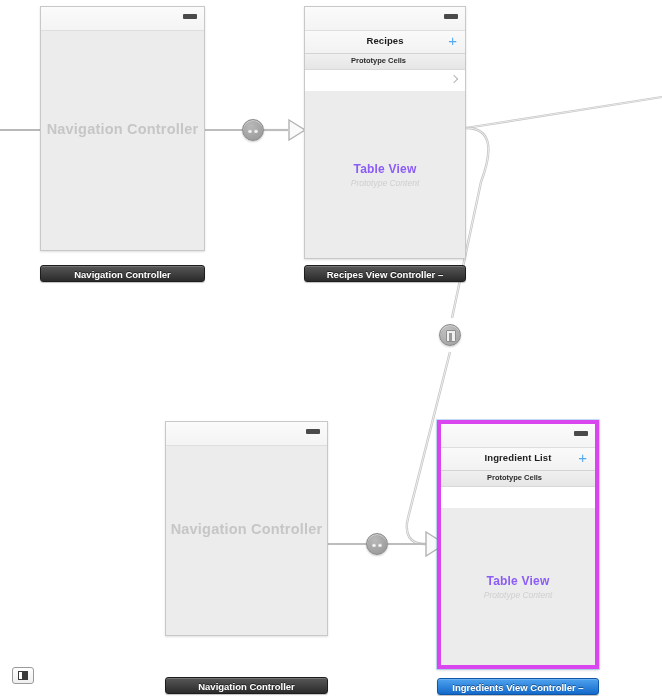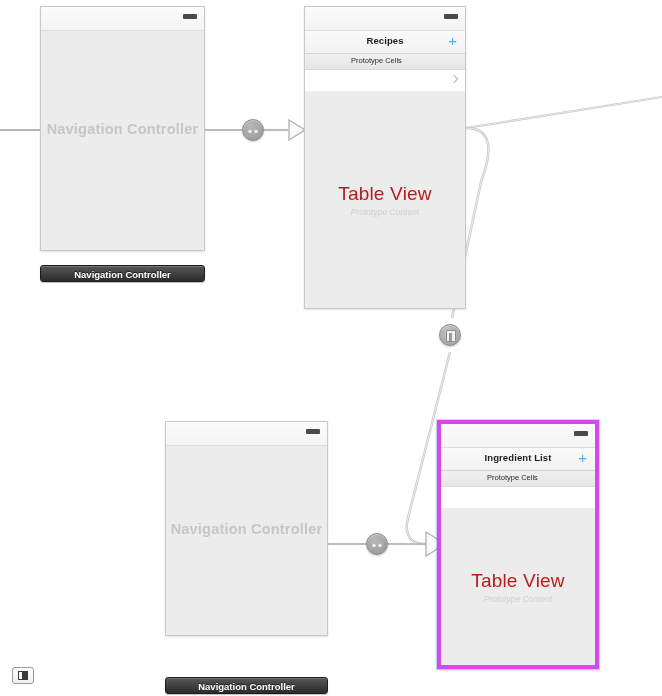--- a/index.html
+++ b/index.html
@@ -51,37 +51,37 @@
   .plusbtn{
     position:absolute;right:8px;top:2px;
     font-size:15px;line-height:15px;color:#53a9f0;font-weight:300;
   }
   .sectionhdr{
     position:relative;height:15px;
     background:linear-gradient(#f0f0f0,#e6e6e6);
     border-bottom:1px solid #d9d9d9;
   }
   .sectionhdr span{
-    position:absolute;left:6px;top:2px;font-size:7.5px;font-weight:normal;color:#2a2a2a;padding-left:40px;
+    position:absolute;left:6px;top:2px;font-size:7.5px;font-weight:bold;color:#2a2a2a;padding-left:40px;
   }
   .protocell{
     position:relative;height:24px;background:#ffffff;
     border-bottom:1px solid #dcdcdc;
   }
   .chevron{
     position:absolute;right:8px;top:6px;
     width:5px;height:5px;border-top:1.3px solid #b6b6b6;border-right:1.3px solid #b6b6b6;
     transform:rotate(45deg);
   }
   .tableview{
     position:absolute;left:0;right:0;bottom:0;top:0;
     background:#ececec;
     display:flex;flex-direction:column;align-items:center;justify-content:center;
   }
-  .tv-title{font-size:19px;color:#b91c1c;font-weight:normal;letter-spacing:.2px;}
+  .tv-title{font-size:12px;color:#8b5cf6;font-weight:bold;letter-spacing:.2px;}
   .tv-sub{font-size:8.5px;color:#cfcfcf;margin-top:2px;font-style:italic;}
   .nav-ph{
     position:absolute;left:0;right:0;top:0;bottom:0;
     display:flex;align-items:center;justify-content:center;
     font-size:14.5px;color:#c6c6c6;font-weight:bold;letter-spacing:.2px;
   }
 
   
   .plate{
     position:absolute;
@@ -192,39 +192,40 @@
     <div class="device" style="width:165px;height:245px;">
       <div class="statusbar">
         <div class="battery"></div>
       </div>
       <div class="nav-ph">Navigation Controller</div>
     </div>
     <div class="plate" style="left:0;top:259px;width:165px;">Navigation Controller</div>
   </div>
 
   <div class="scene" style="left:304px;top:6px;width:162px;height:280px;">
-    <div class="device" style="width:162px;height:303px;">
+    <div class="device" style="width:162px;height:253px;">
       <div class="statusbar">
         <div class="battery"></div>
       </div>
       <div class="navbar">
         <div class="navtitle">Recipes</div>
         <div class="plusbtn">+</div>
       </div>
       <div class="sectionhdr">
         <span>Prototype Cells</span>
       </div>
       <div class="protocell">
         <div class="chevron"></div>
       </div>
       <div class="tableview" style="top:84px;">
         <div class="tv-title">Table View</div>
         <div class="tv-sub">Prototype Content</div>
       </div>
     </div>
+    <div class="plate" style="left:0;top:259px;width:162px;">Recipes View Controller –</div>
   </div>
 
   <div class="scene" style="left:165px;top:421px;width:163px;height:275px;">
     <div class="device" style="width:163px;height:215px;">
       <div class="statusbar">
         <div class="battery"></div>
       </div>
       <div class="nav-ph">Navigation Controller</div>
     </div>
     <div class="plate" style="left:0;top:256px;width:163px;">Navigation Controller</div>
@@ -241,20 +242,21 @@
       </div>
       <div class="sectionhdr">
         <span>Prototype Cells</span>
       </div>
       <div class="protocell"></div>
       <div class="tableview" style="top:84px;">
         <div class="tv-title">Table View</div>
         <div class="tv-sub">Prototype Content</div>
       </div>
     </div>
+    <div class="plate selected" style="left:0;top:258px;width:162px;">Ingredients View Controller –</div>
   </div>
 
   <div class="segue" style="left:242px;top:119px;">
     <div class="dot l"></div>
     <div class="dot r"></div>
   </div>
 
   <div class="segue push" style="left:439px;top:324px;">
     <div class="glyph"></div>
   </div>

